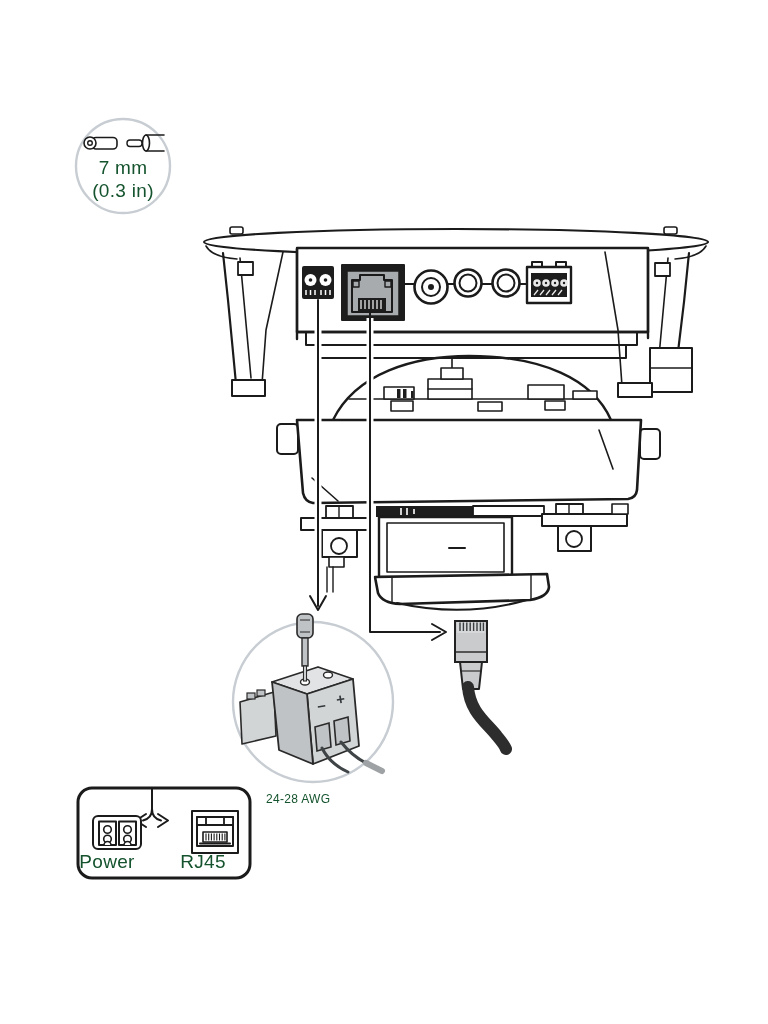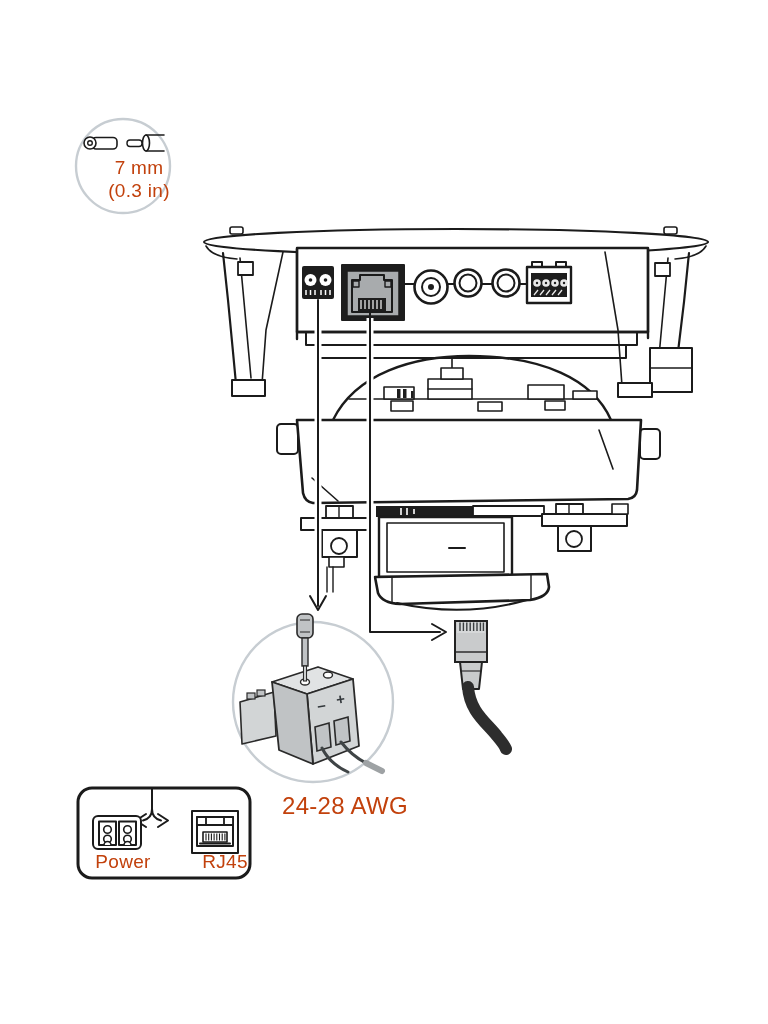--- a/index.html
+++ b/index.html
@@ -18,23 +18,23 @@
   .fd  { fill:#1d1d1d; stroke:none; }
   .fg1 { fill:#e1e3e4; } .fg2 { fill:#d2d5d6; } .fg3 { fill:#c0c3c5; } .fg4 { fill:#a8abad; }
   .cas { stroke:#ffffff; stroke-width:7; fill:none; stroke-linecap:butt; }
   .cir { stroke:#c7cdd2; fill:#ffffff; stroke-width:2.4; }
   .wire { stroke:#3f4446; stroke-width:3; fill:none; stroke-linecap:round; }
   .cable{ stroke:#2d2d2d; stroke-width:12; fill:none; stroke-linecap:round; }
   .pin  { stroke:#3b3f41; stroke-width:1.4; }
   .wtick{ stroke:#ffffff; stroke-width:1.5; }
   .ltick{ stroke:#e8e8e8; stroke-width:1.3; }
 
-  .t { position:absolute; color:#c2410c; letter-spacing:0.3px; line-height:1.2;margin-left:16px; }
+  .t { position:absolute; color:#14532d; letter-spacing:0.3px; line-height:1.2; }
   .t-center { text-align:center; }
-  .fs19 { font-size:19px; } .fs20 { font-size:24px; }
+  .fs19 { font-size:19px; } .fs20 { font-size:12px; }
 
   .pol { font-family:"Liberation Sans", sans-serif; font-size:15px; font-weight:600; fill:#33383c; }
 </style>
 </head>
 <body>
 
 <div class="canvas">
 
   <svg class="diagram" viewBox="0 0 768 1024">
 
@@ -298,14 +298,14 @@
   </svg>
 
   <div class="t t-center fs19" style="left:75px; top:157px; width:96px;">7 mm</div>
 
   <div class="t t-center fs19" style="left:75px; top:180px; width:96px;text-align:center;">(0.3 in)</div>
 
   <div class="t fs20" style="left:266px; top:792px;">24-28 AWG</div>
 
   <div class="t t-center fs19" style="left:75px; top:851px; width:64px;">Power</div>
 
-  <div class="t t-center fs19" style="left:180px; top:851px; width:58px;">RJ45</div>
+  <div class="t t-center fs19" style="left:174px; top:851px; width:58px;">RJ45</div>
 </div>
 
 </body></html>

